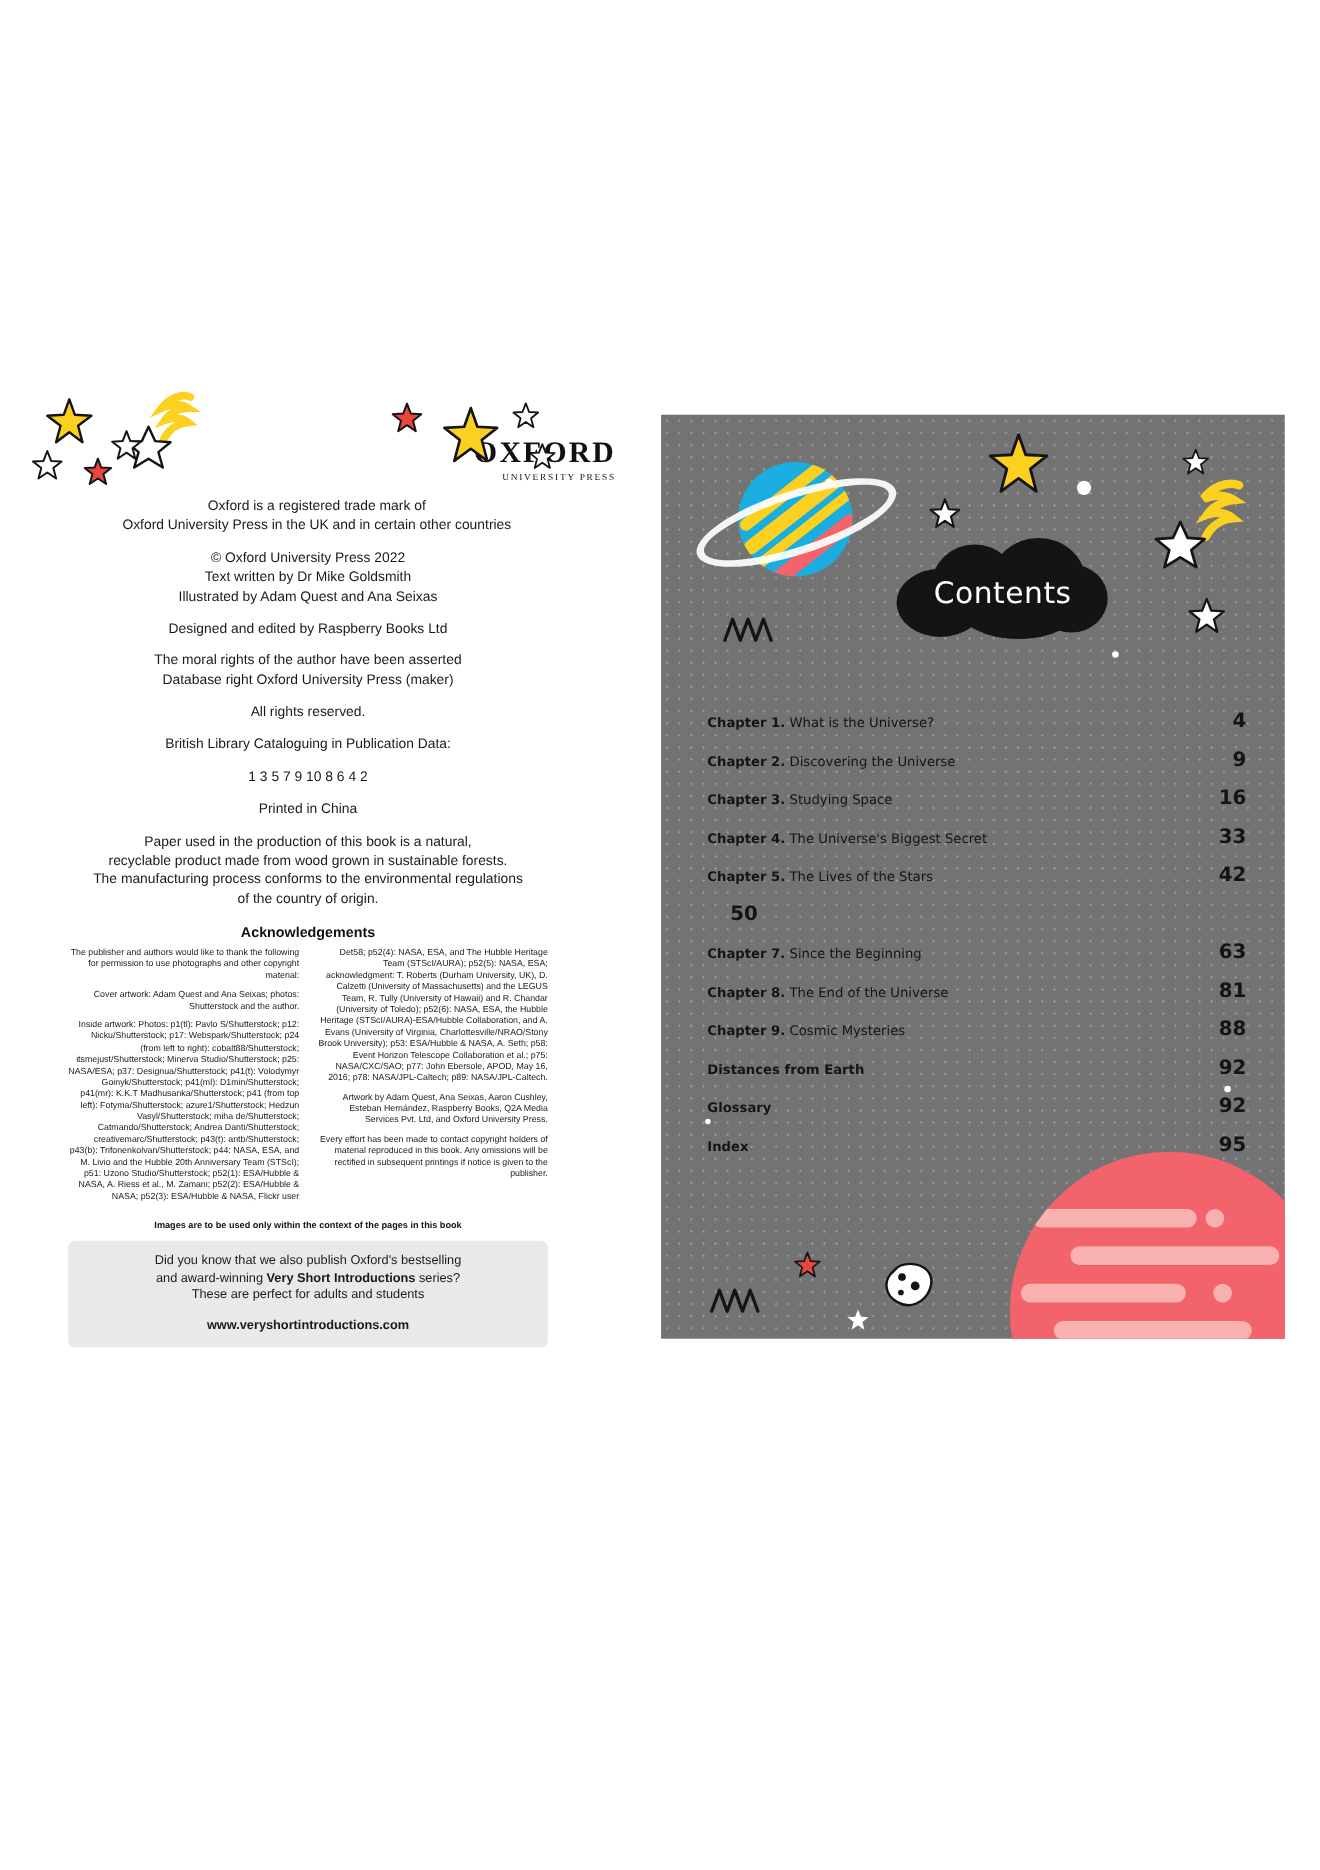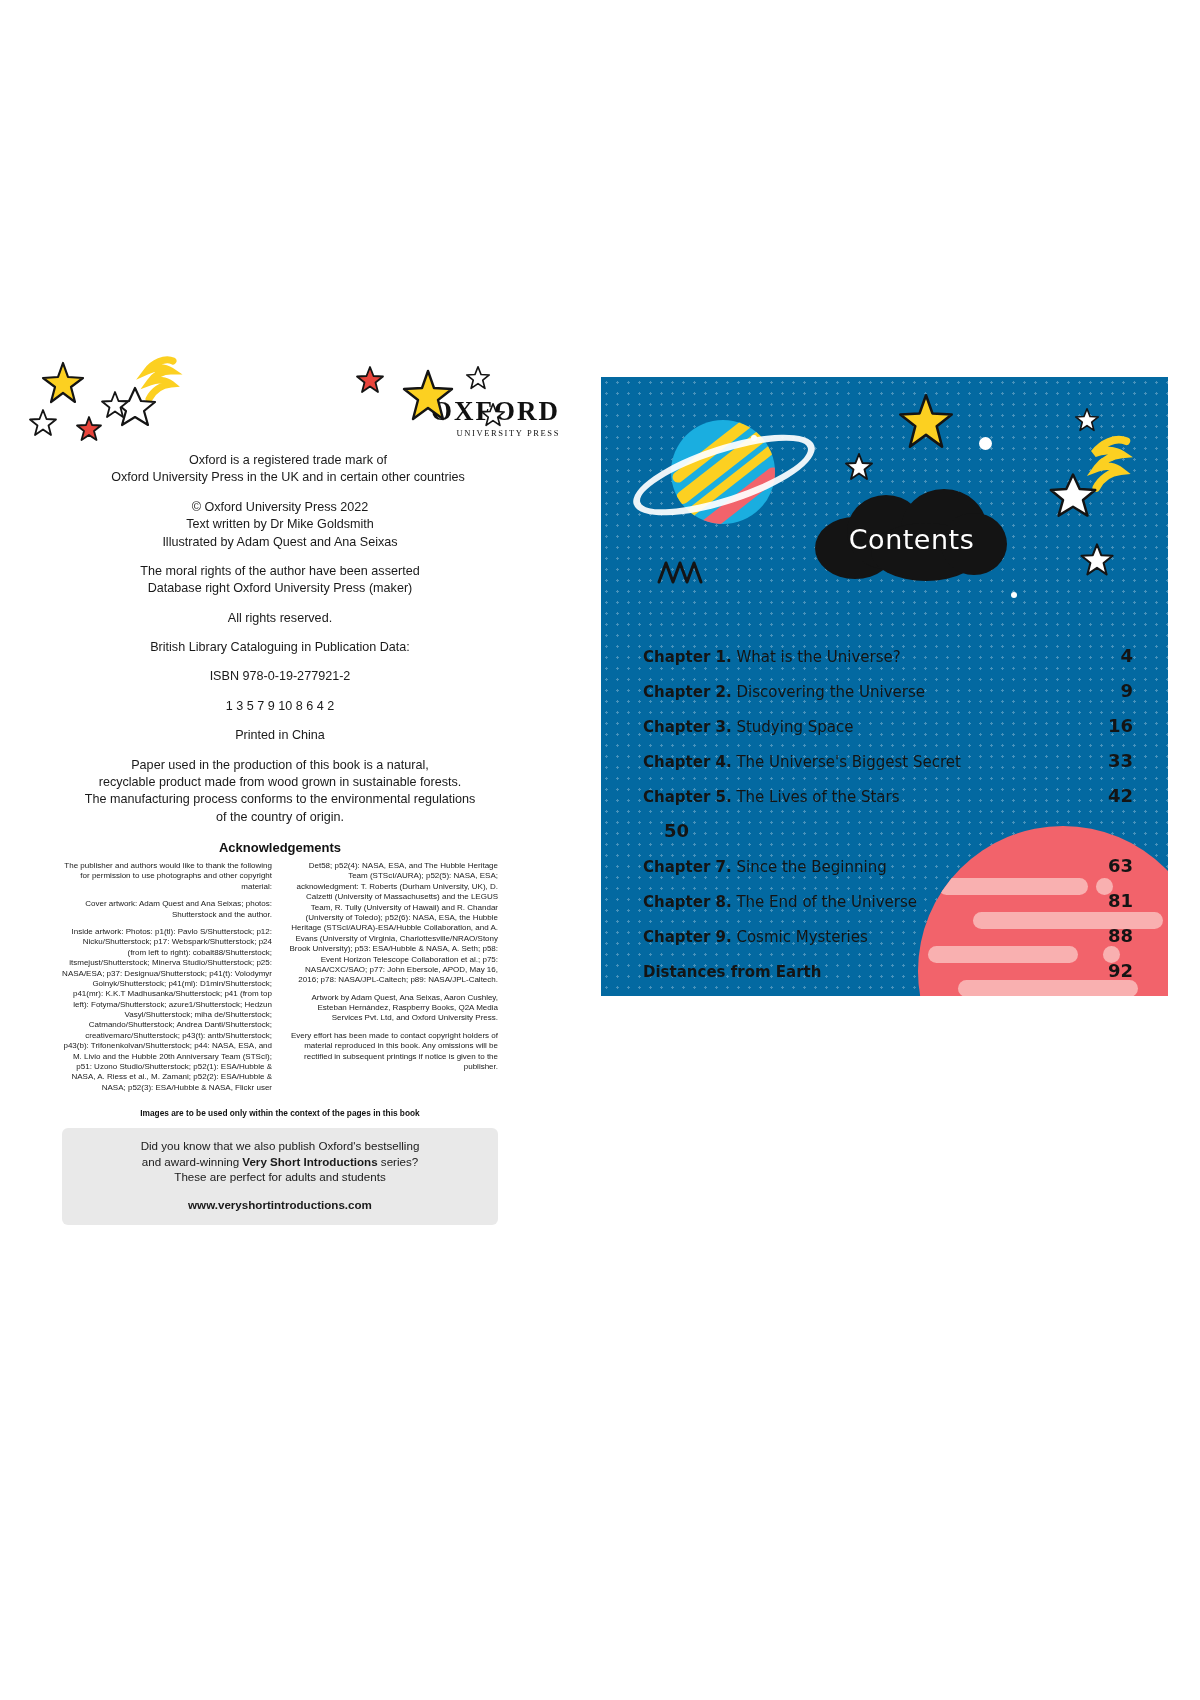--- a/index.html
+++ b/index.html
@@ -103,22 +103,22 @@
 
   
   .deco { position: absolute; }
 
   
   .right-page {
     position: absolute;
     left: 601px;
     top: 377px;
     width: 567px;
-    height: 619px;
-    background: #0369a1;
+    height: 840px;
+    background: #737373;
     overflow: hidden;
   }
 
   .dots {
     position: absolute;
     left: 0; top: 0; right: 0; bottom: 0;
     background-image: radial-gradient(rgba(255,255,255,0.55) 1.1px, transparent 1.2px);
     background-size: 11px 11px;
     opacity: 0.5;
   }
@@ -209,21 +209,21 @@
     width: 490px;
     z-index: 6;
   }
   .toc-row {
     display: flex;
     align-items: baseline;
     margin-bottom: 14px;
   }
   .toc-label {
     flex: 1;
-    font-size: 15px;
+    font-size: 12px;
     color: #141414;
     font-family: "DejaVu Sans", sans-serif;
   }
   .toc-label b { font-weight: 700; }
   .toc-page {
     width: 46px;
     text-align: right;
     font-size: 18px;
     font-weight: 700;
     color: #141414;
@@ -280,25 +280,25 @@
       <div class="oup-main">OXFORD</div>
       <div class="oup-sub">UNIVERSITY PRESS</div>
     </div>
 
     <div class="imprint">
       <p style="white-space:pre-line;padding-left:16px;">Oxford is a registered trade mark of
 Oxford University Press in the UK and in certain other countries</p>
       <p style="white-space:pre-line;">© Oxford University Press 2022
 Text written by Dr Mike Goldsmith
 Illustrated by Adam Quest and Ana Seixas</p>
+      <p style="white-space:pre-line;">Designed and edited by Raspberry Books Ltd</p>
       <p style="white-space:pre-line;">The moral rights of the author have been asserted
 Database right Oxford University Press (maker)</p>
       <p style="white-space:pre-line;">All rights reserved.</p>
       <p style="white-space:pre-line;">British Library Cataloguing in Publication Data:</p>
-      <p style="white-space:pre-line;">ISBN 978-0-19-277921-2</p>
       <p style="white-space:pre-line;">1 3 5 7 9 10 8 6 4 2</p>
       <p style="white-space:pre-line;">Printed in China</p>
       <p style="white-space:pre-line;">Paper used in the production of this book is a natural,
 recyclable product made from wood grown in sustainable forests.
 The manufacturing process conforms to the environmental regulations
 of the country of origin.</p>
     </div>
 
     <div class="ack-title">Acknowledgements</div>
 

